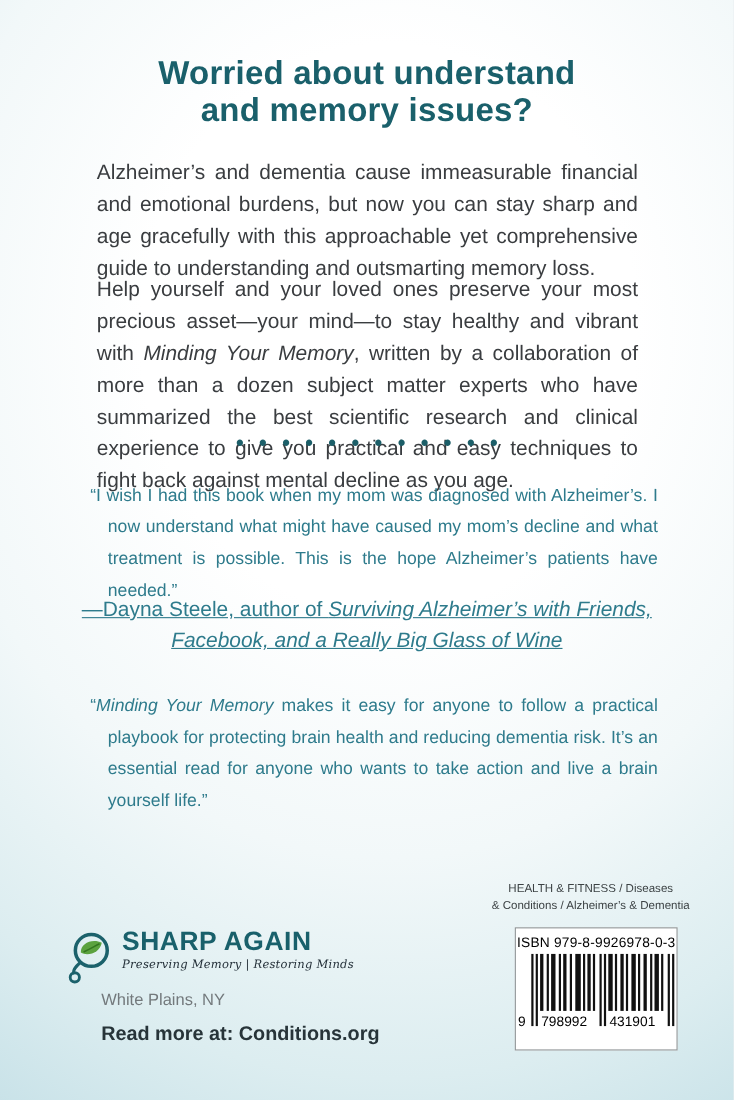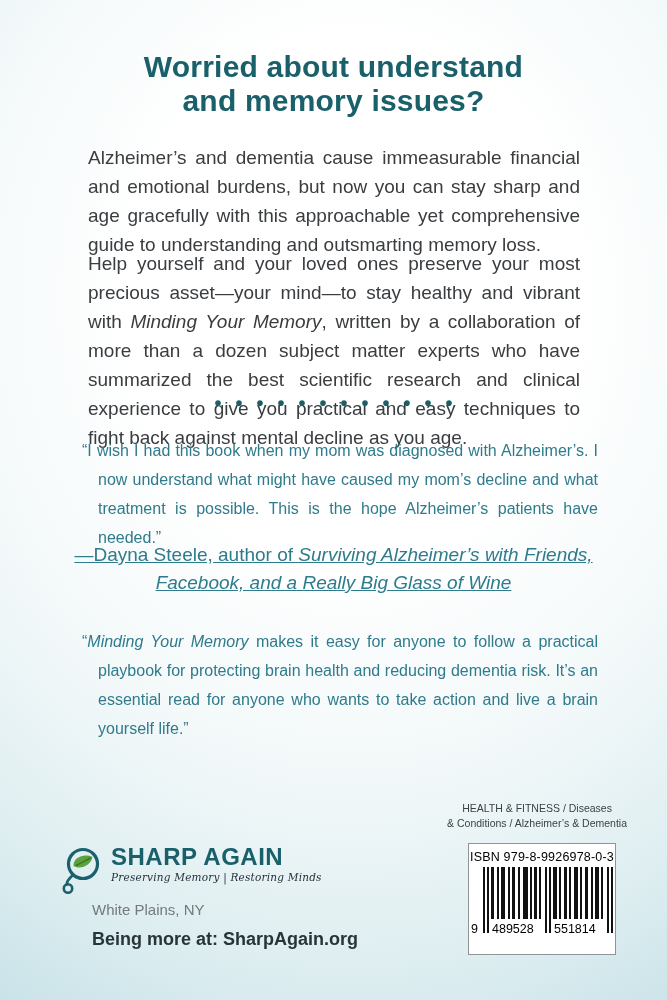--- a/index.html
+++ b/index.html
@@ -89,21 +89,21 @@
       <path d="M20 21.5 C 26 18.5, 30.5 16, 34.5 14" fill="none" stroke="#33761f" stroke-width="1.4"></path>
     </svg>
     <div class="logo-text">
       <div class="logo-name">SHARP AGAIN</div>
       <div class="logo-tagline">Preserving Memory | Restoring Minds</div>
     </div>
   </div>
 
   <div class="location">White Plains, NY</div>
 
-  <div class="readmore">Being more at: SharpAgain.org</div>
+  <div class="readmore">Read more at: Conditions.org</div>
 
   <div class="barcode">
     <div class="isbn">ISBN 979-8-9926978-0-3</div>
     <div class="bars-wrap">
       <svg class="bars" viewBox="0 0 134 66" preserveAspectRatio="none" aria-hidden="true">
         <rect x="2" y="0" width="2" height="66" fill="#111"></rect>
         <rect x="6" y="0" width="2" height="66" fill="#111"></rect>
         <rect x="10" y="0" width="3" height="52" fill="#111"></rect>
         <rect x="16" y="0" width="2" height="52" fill="#111"></rect>
         <rect x="20" y="0" width="4" height="52" fill="#111"></rect>
@@ -123,18 +123,18 @@
         <rect x="93" y="0" width="4" height="52" fill="#111"></rect>
         <rect x="99" y="0" width="2" height="52" fill="#111"></rect>
         <rect x="104" y="0" width="3" height="52" fill="#111"></rect>
         <rect x="110" y="0" width="2" height="52" fill="#111"></rect>
         <rect x="114" y="0" width="4" height="52" fill="#111"></rect>
         <rect x="120" y="0" width="2" height="52" fill="#111"></rect>
         <rect x="126" y="0" width="2" height="66" fill="#111"></rect>
         <rect x="130" y="0" width="2" height="66" fill="#111"></rect>
       </svg>
       <span class="bc-digit d-lead">9</span>
-      <span class="bc-digit d-g1">489528</span>
-      <span class="bc-digit d-g2">551814</span>
+      <span class="bc-digit d-g1">798992</span>
+      <span class="bc-digit d-g2">431901</span>
     </div>
   </div>
 
 </div>
 
 </body></html>

